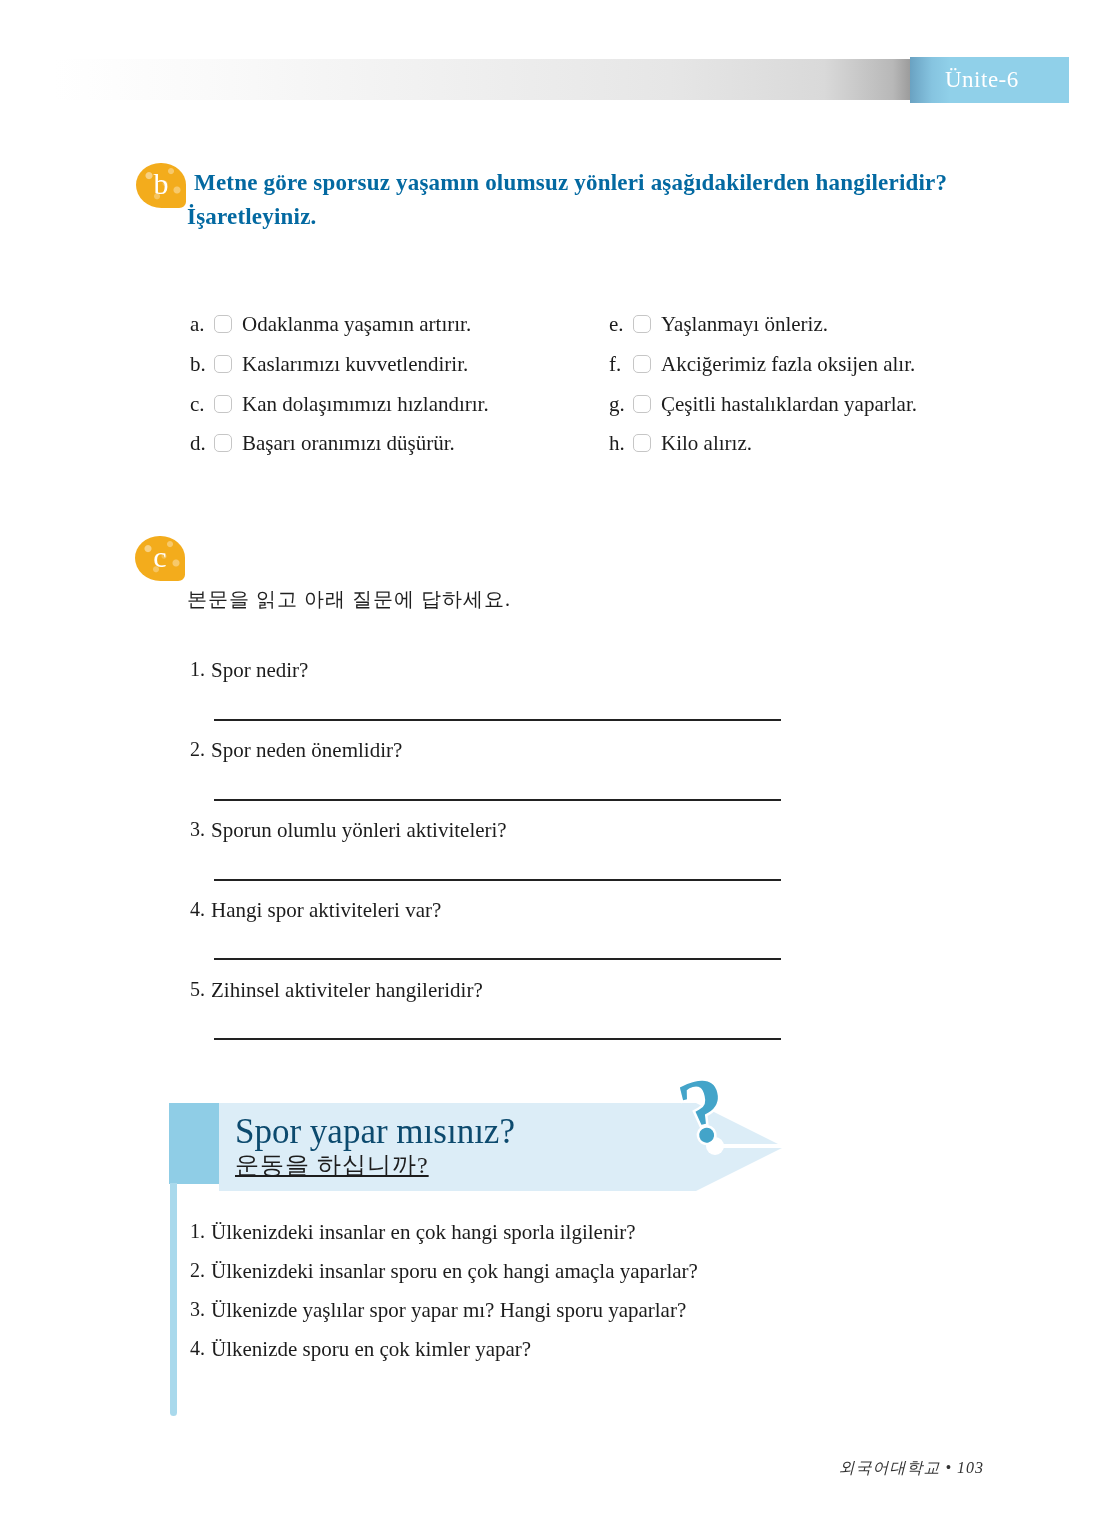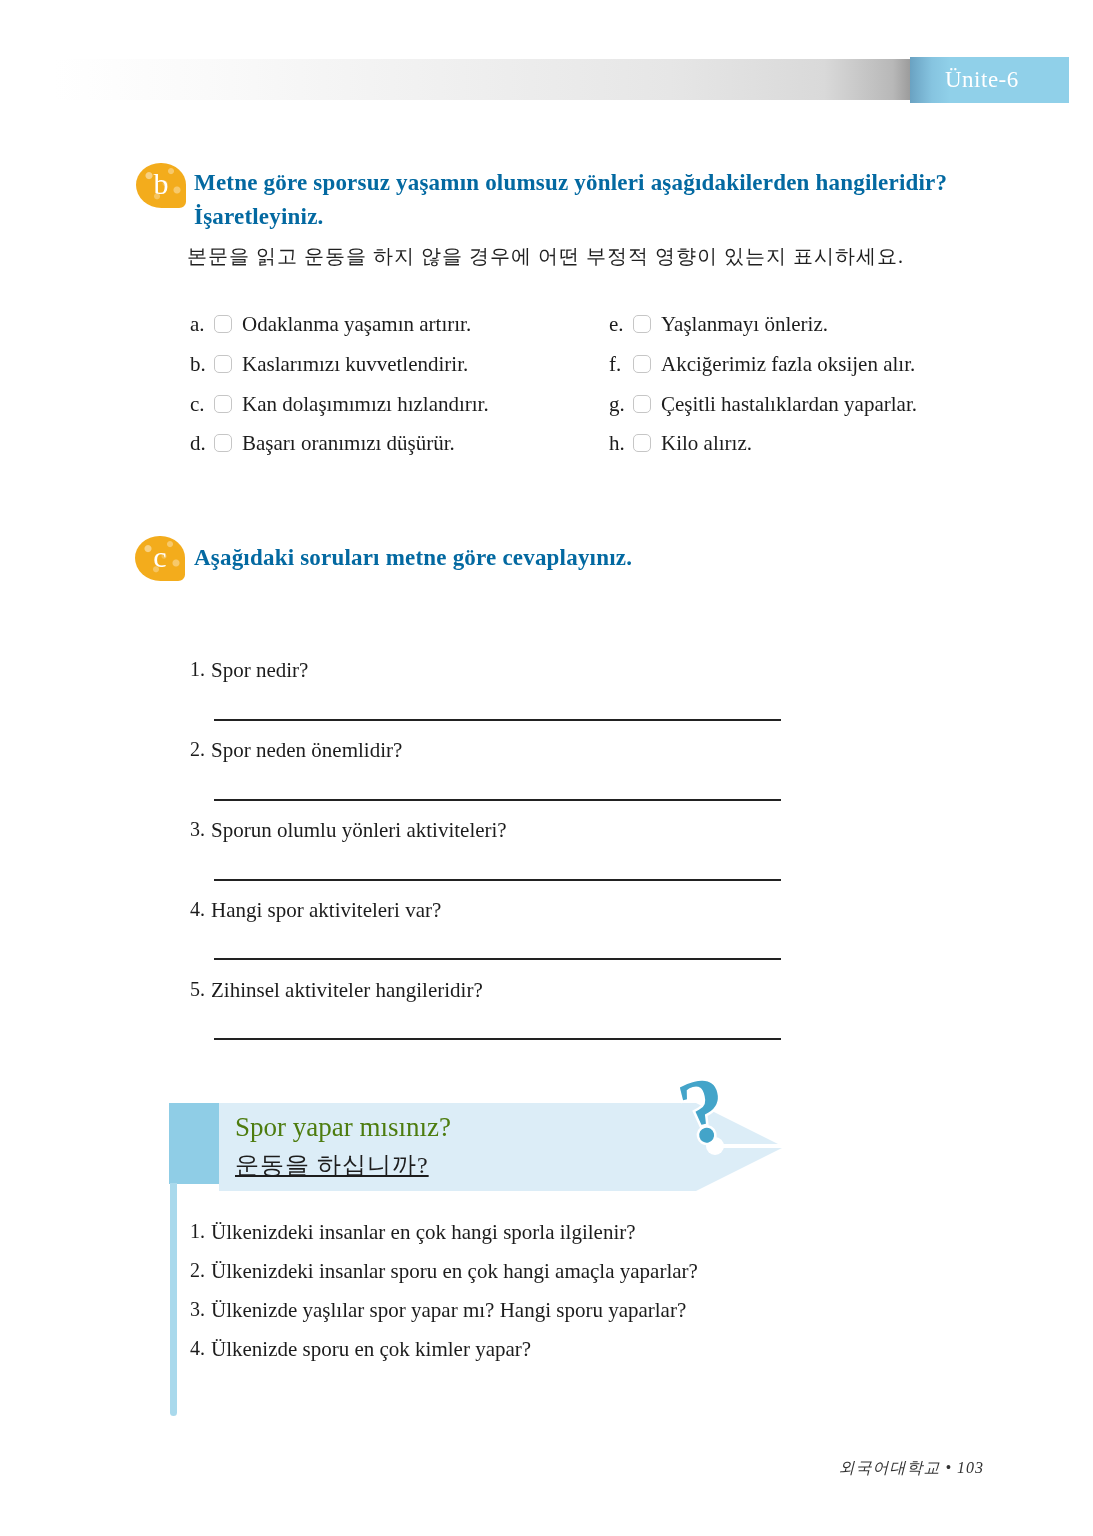--- a/index.html
+++ b/index.html
@@ -53,42 +53,41 @@
   .answer-line { position:absolute; left:190px; width:567px; height:0; border-top:2px solid #222; }
 
   
   .callout-block { position:absolute; left:145px; top:1103px; width:50px; height:81px; background:#8fcde6; }
   .callout-stem { position:absolute; left:146px; top:1183px; width:7px; height:233px; background:#a9d9ec; border-radius:0 0 5px 5px; }
   .callout-banner {
     position:absolute; left:195px; top:1103px; width:565px; height:88px;
     background:#dcedf7;
     clip-path:polygon(0 0, calc(100% - 88px) 0, 100% 50%, calc(100% - 88px) 100%, 0 100%);
   }
-  .callout-title { position:absolute; left:211px; top:1112px; font-size:27px; color:#4d7c0f; }
+  .callout-title { position:absolute; left:211px; top:1112px; font-size:35px; color:#0c4a6e; }
   .callout-title-ko { position:absolute; left:211px; top:1149px; font-size:24px; color:#1d1d1d; letter-spacing:1px;text-decoration:underline; }
   .qmark-svg { position:absolute; left:638px; top:1056px; width:140px; height:102px; }
 
   .d-item { position:absolute; display:flex; font-size:21px; }
   .d-note { position:absolute; font-size:21px; }
 
   
   .footer { position:absolute; top:1458px; right:85px; font-size:16px; color:#333; letter-spacing:1px;font-style:italic; }
 </style>
 </head>
 <body>
 
 <div class="page">
 
   <div class="header-rule"></div>
   <div class="unit-tab">Ünite-6</div>
 
   <div class="badge" style="left:112px; top:163px;">b</div>
   <div class="title-bold" style="left:170px; top:170px;">Metne göre sporsuz yaşamın olumsuz yönleri aşağıdakilerden hangileridir?</div>
-  <div class="title-bold" style="left:170px; top:204px;">İşaretleyiniz.</div>
-  <div class="korean-line" style="left:163px; top:243px;">본문을 읽고 운동을 하지 않을 경우에 어떤 부정적 영향이 있는지 표시하세요.</div>
+  <div class="title-bold" style="left:163px; top:204px;">İşaretleyiniz.</div>
 
   <div class="opt" style="left:166px; top:311px;">
     <span class="opt-letter">a.</span>
     <span class="cb"></span>
     <span>Odaklanma yaşamın artırır.</span>
   </div>
   <div class="opt" style="left:166px; top:351px;">
     <span class="opt-letter">b.</span>
     <span class="cb"></span>
     <span>Kaslarımızı kuvvetlendirir.</span>
@@ -119,21 +118,21 @@
     <span class="cb"></span>
     <span>Çeşitli hastalıklardan yaparlar.</span>
   </div>
   <div class="opt" style="left:585px; top:430px;">
     <span class="opt-letter">h.</span>
     <span class="cb"></span>
     <span>Kilo alırız.</span>
   </div>
 
   <div class="badge" style="left:111px; top:536px;">c</div>
-  <div class="title-bold" style="left:170px; top:545px;">Aşağıdaki soruları metne göre cevaplayınız.</div>
+  <div class="korean-line" style="left:163px; top:586px;">본문을 읽고 아래 질문에 답하세요.</div>
 
   <div class="q-item" style="left:166px; top:658px;">
     <span class="q-num">1.</span>
     <span>Spor nedir?</span>
   </div>
   <div class="answer-line" style="top:719px;"></div>
 
   <div class="q-item" style="left:166px; top:738px;">
     <span class="q-num">2.</span>
     <span>Spor neden önemlidir?</span>

